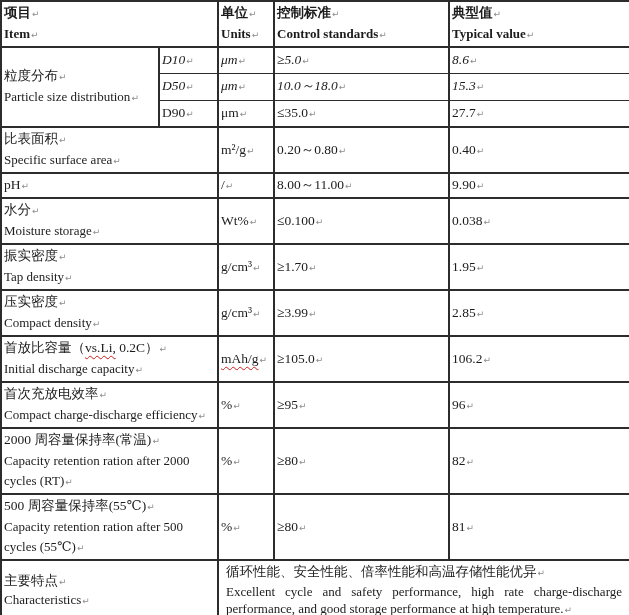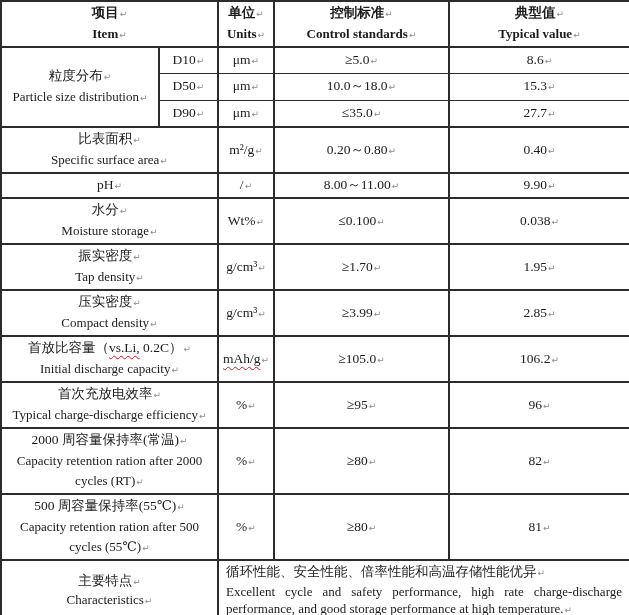--- a/index.html
+++ b/index.html
@@ -9,30 +9,30 @@
     font-family: "Liberation Serif", "DejaVu Serif", serif;
     color: #1c1c1c;
   }
   table.spec {
     border-collapse: collapse;
     table-layout: fixed;
     width: 629px;
   }
   td {
     border: 2px solid #2c2c2c;
-    text-align: center;
+    text-align: left;
     vertical-align: middle;
     padding: 1px 2px;
     font-size: 13.5px;
     line-height: 20px;
     overflow: hidden;
   }
   tr.head td { font-weight: bold; }
   
-  td.tb { border-bottom-width: 1px; }
+  td.tb { border-bottom-width: 1px; font-style: italic; }
   td.tt { border-top-width: 1px; }
   
   .h44 { height: 44px; } .h26 { height: 26px; } .h27 { height: 27px; }
   .h40 { height: 40px; } .h23 { height: 23px; } .h41 { height: 41px; }
   .h42 { height: 42px; margin-left: 12px; } .h43 { height: 43px; margin-top: 32px; } .h62 { height: 62px; }
   .h56 { height: 56px; }
   .ln { display: block; }
   .en { font-size: 13px; }
   
   td.lc { text-align: left; padding: 2px 7px; }
@@ -174,21 +174,21 @@
       <span class="ln en"><span>Initial discharge capacity</span><span class="pm">↵</span></span>
     </td>
     <td><span class="sq-red">mAh/g</span><span class="pm">↵</span></td>
     <td><span>≥105.0</span><span class="pm">↵</span></td>
     <td><span>106.2</span><span class="pm">↵</span></td>
   </tr>
 
   <tr class="h43">
     <td colspan="2">
       <span class="ln"><span>首次充放电效率</span><span class="pm">↵</span></span>
-      <span class="ln en"><span>Typical charge-discharge efficiency</span><span class="pm">↵</span></span>
+      <span class="ln en"><span>Compact charge-discharge efficiency</span><span class="pm">↵</span></span>
     </td>
     <td><span>%</span><span class="pm">↵</span></td>
     <td><span>≥95</span><span class="pm">↵</span></td>
     <td><span>96</span><span class="pm">↵</span></td>
   </tr>
 
   <tr class="h62">
     <td colspan="2">
       <span class="ln"><span>2000 周容量保持率(常温)</span><span class="pm">↵</span></span>
       <span class="ln en"><span>Capacity retention ration after 2000 cycles (RT)</span><span class="pm">↵</span></span>

